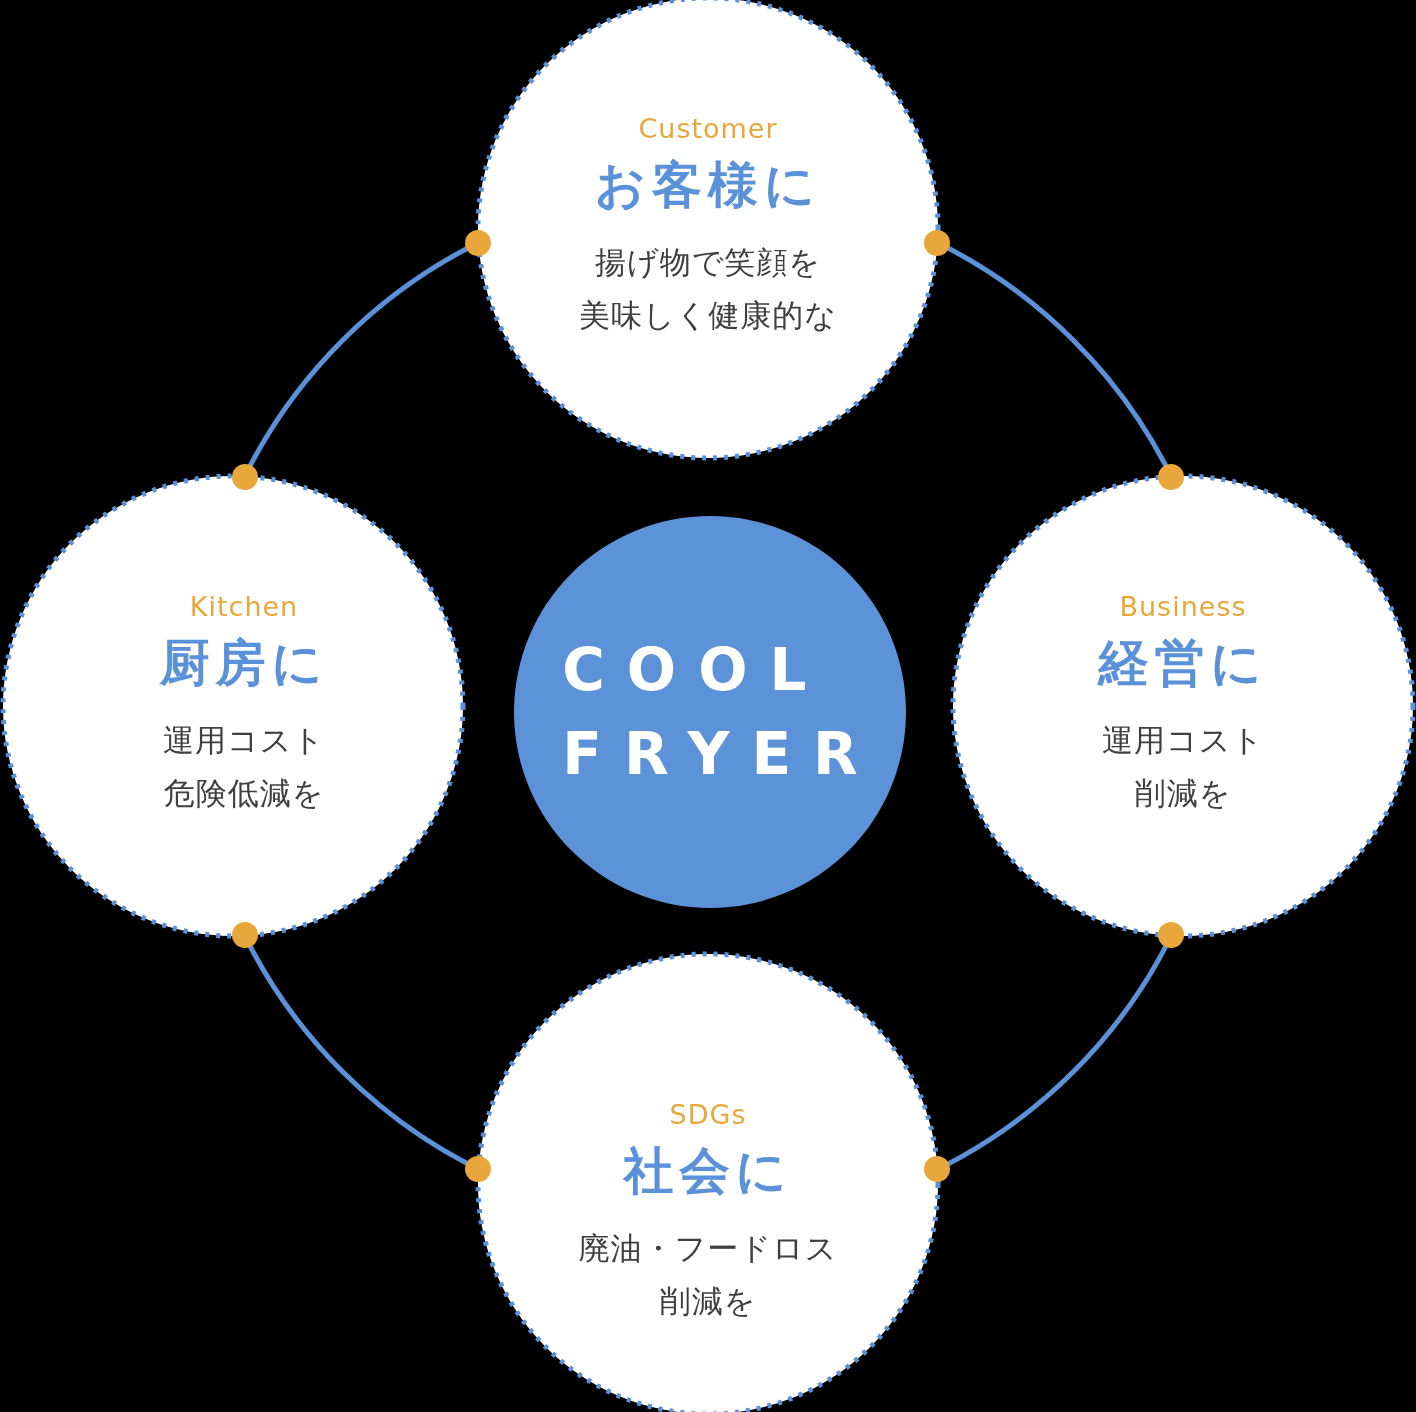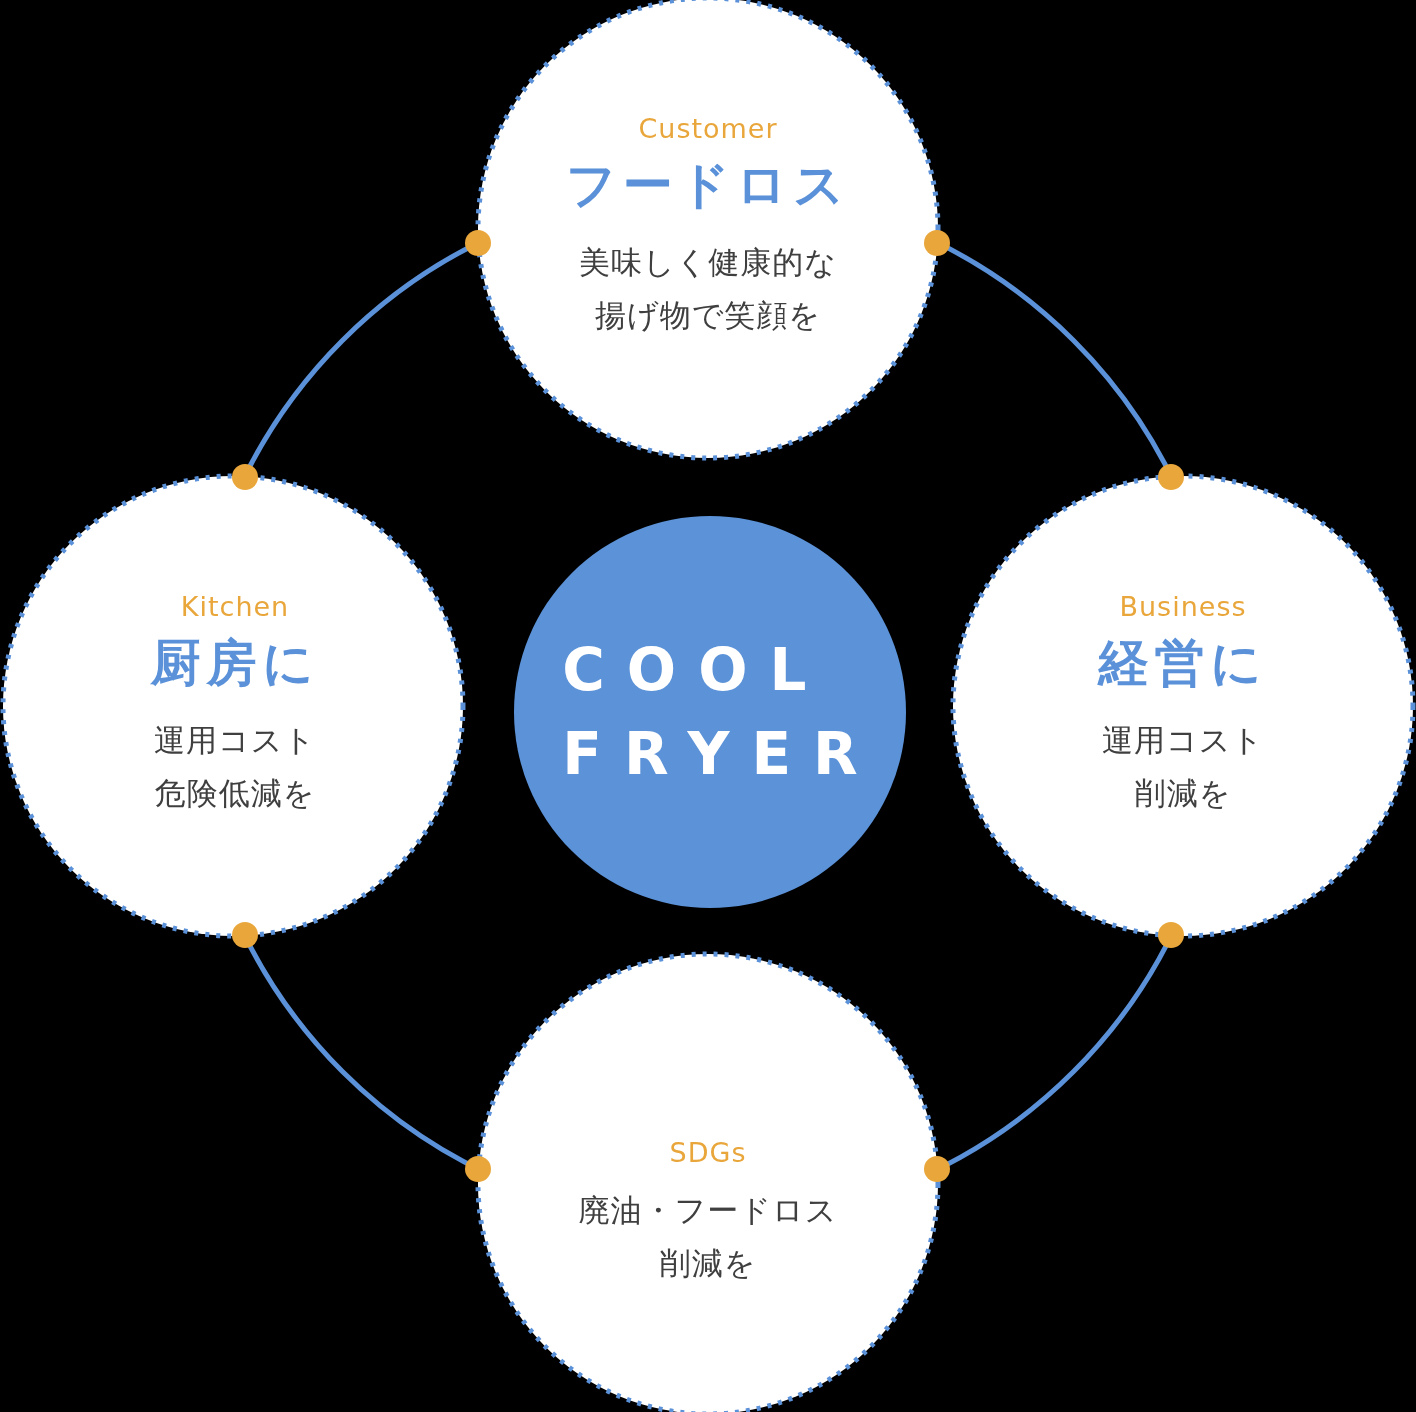--- a/index.html
+++ b/index.html
@@ -46,21 +46,21 @@
     letter-spacing:6px;
     margin-bottom:26px;
   }
   .node-body{
     color:var(--text-dark);
     font-size:31px;
     line-height:1.7;
     letter-spacing:1px;
   }
   .node-top{left:708px;top:228px;}
-  .node-left{left:235px;top:706px;}
+  .node-left{left:244px;top:706px;}
   .node-right{left:1183px;top:706px;text-align:center;}
   .node-bottom{left:708px;top:1214px;}
 
   .center-text{
     position:absolute;
     left:710px;
     top:712px;
     transform:translate(-50%,-50%);
     color:#ffffff;
     font-size:58px;
@@ -92,24 +92,24 @@
     <circle class="dot" cx="245" cy="477" r="13"></circle>
     <circle class="dot" cx="245" cy="935" r="13"></circle>
     <circle class="dot" cx="1171" cy="477" r="13"></circle>
     <circle class="dot" cx="1171" cy="935" r="13"></circle>
     <circle class="dot" cx="478" cy="1169" r="13"></circle>
     <circle class="dot" cx="937" cy="1169" r="13"></circle>
   </svg>
 
   <div class="node node-top">
     <div class="node-label">Customer</div>
-    <div class="node-title">フードロス</div>
+    <div class="node-title">お客様に</div>
     <div class="node-body">
+      <div>揚げ物で笑顔を</div>
       <div>美味しく健康的な</div>
-      <div>揚げ物で笑顔を</div>
     </div>
   </div>
 
   <div class="node node-left">
     <div class="node-label">Kitchen</div>
     <div class="node-title">厨房に</div>
     <div class="node-body">
       <div>運用コスト</div>
       <div>危険低減を</div>
     </div>
@@ -119,20 +119,21 @@
     <div class="node-label">Business</div>
     <div class="node-title">経営に</div>
     <div class="node-body">
       <div>運用コスト</div>
       <div>削減を</div>
     </div>
   </div>
 
   <div class="node node-bottom">
     <div class="node-label">SDGs</div>
+    <div class="node-title">社会に</div>
     <div class="node-body">
       <div>廃油・フードロス</div>
       <div>削減を</div>
     </div>
   </div>
 
   <div class="center-text">
     <div>COOL</div>
     <div>FRYER</div>
   </div>

